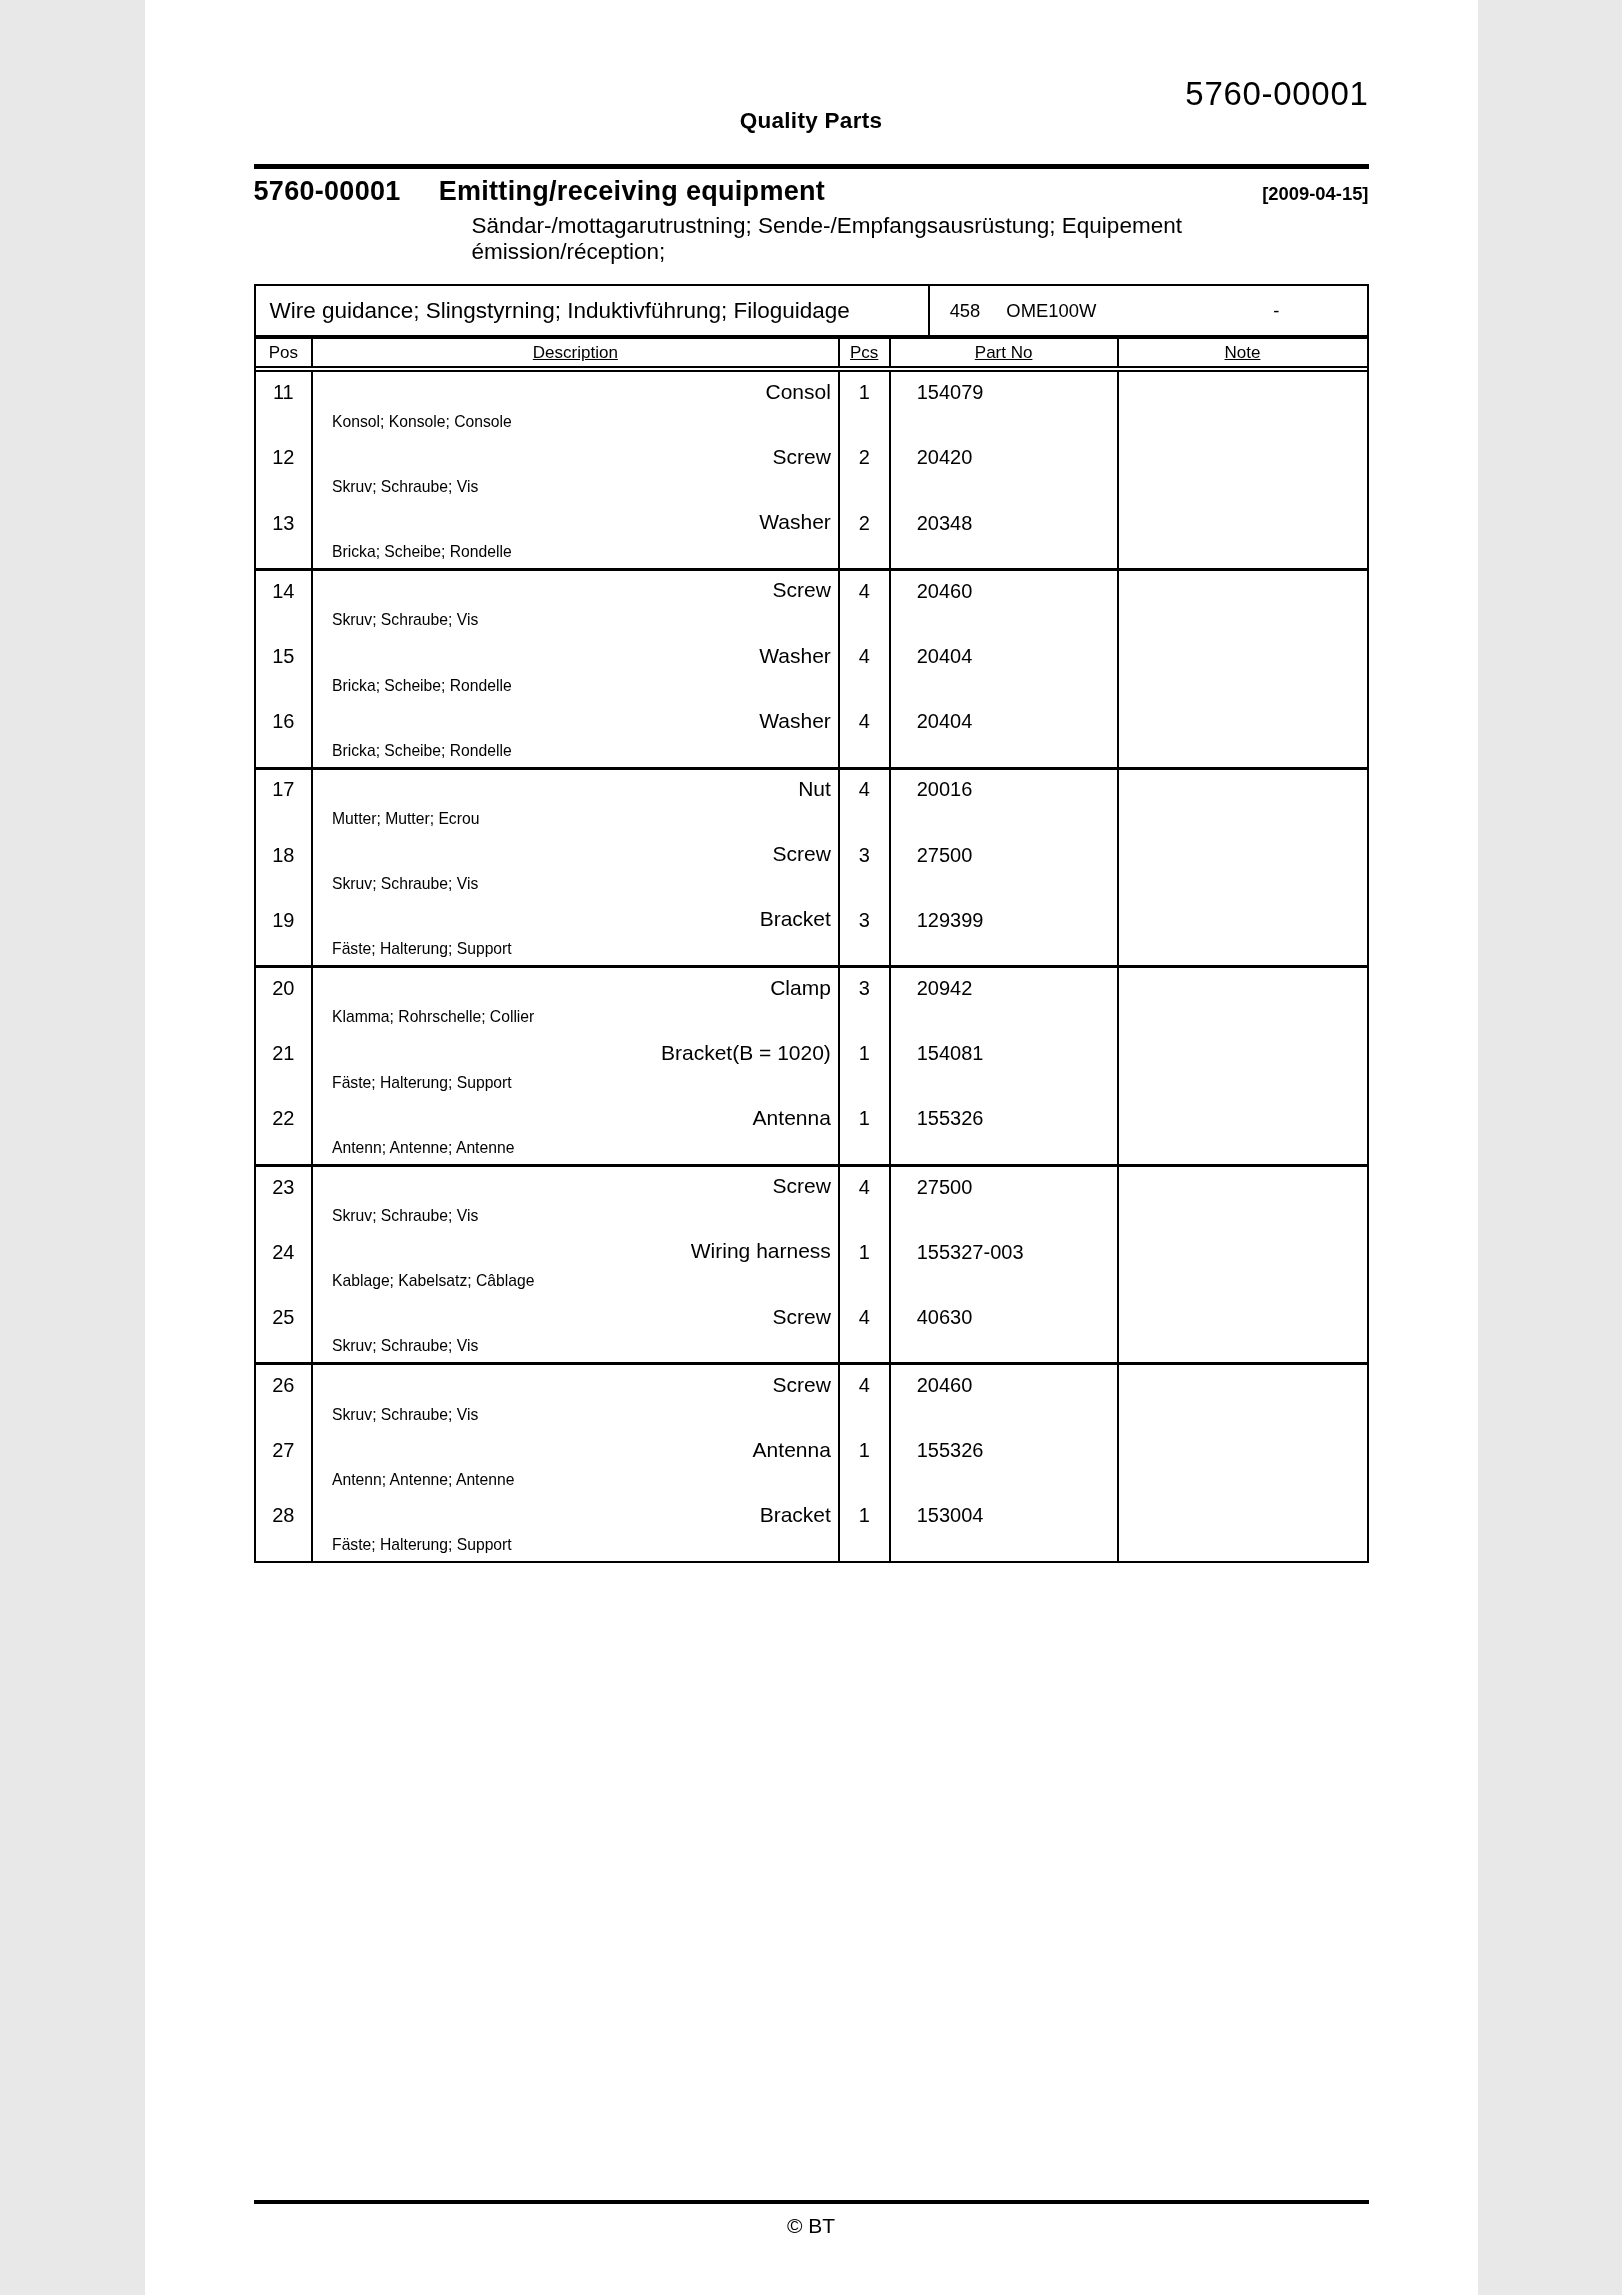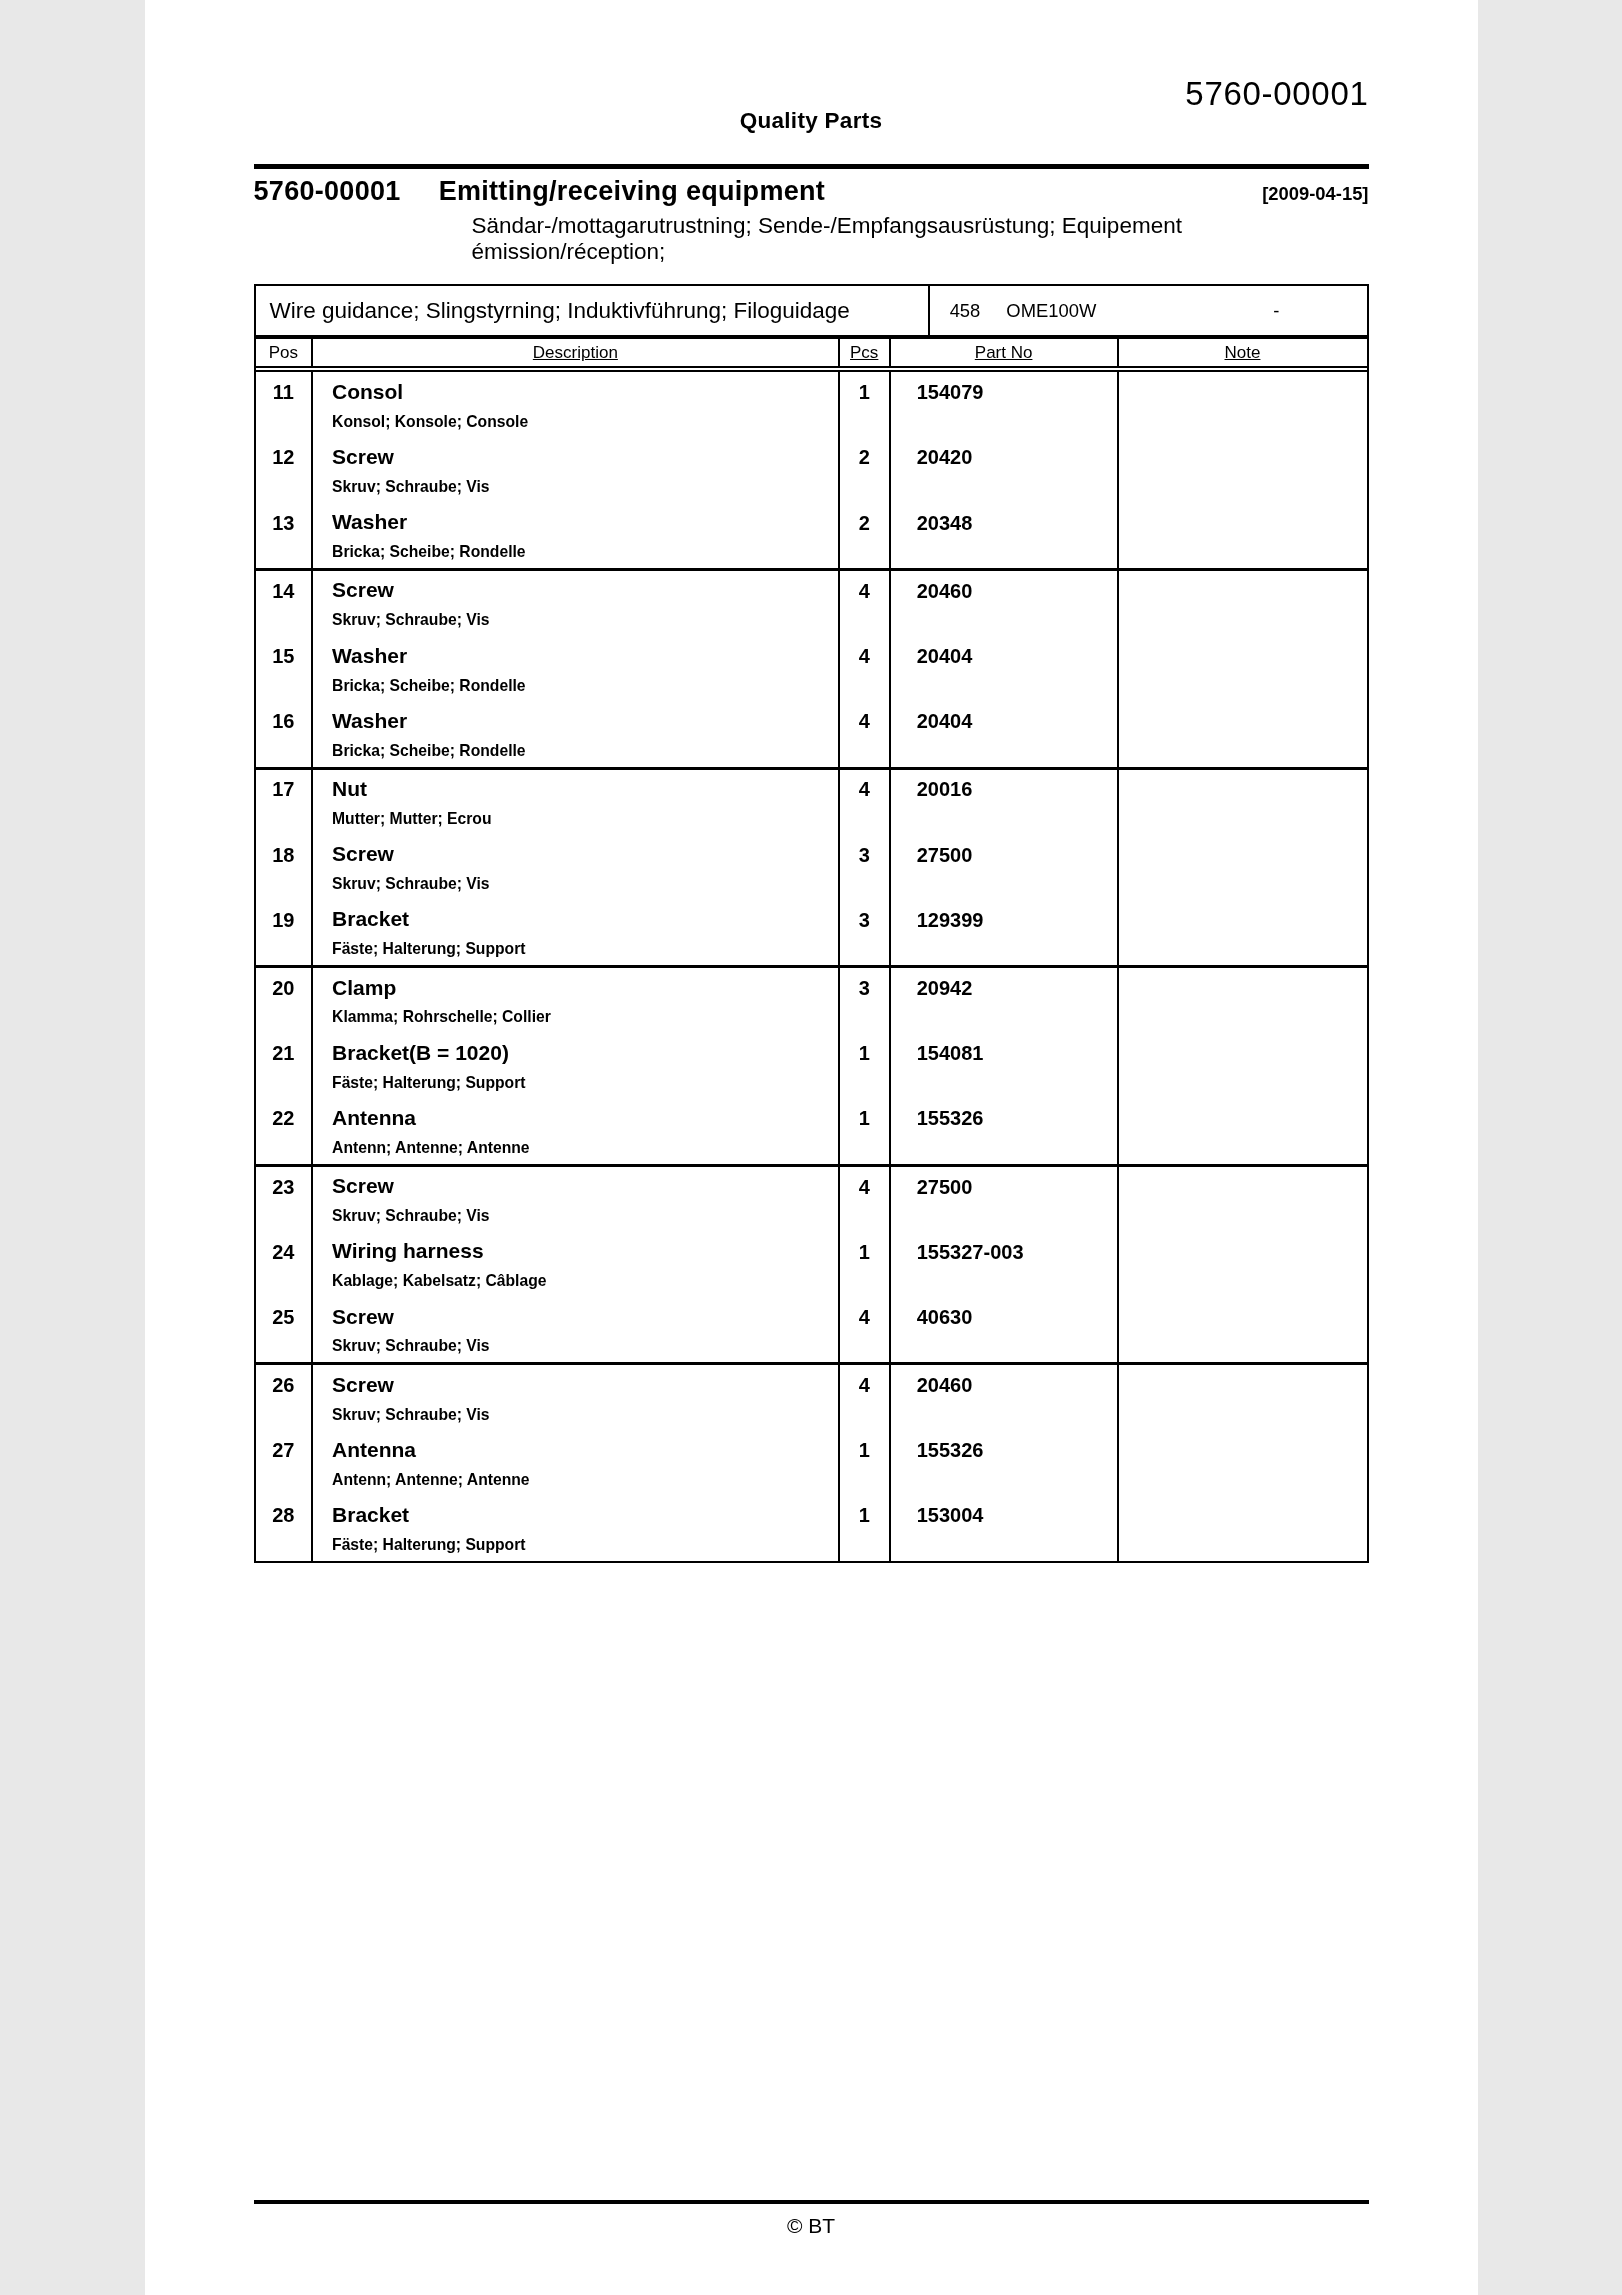--- a/index.html
+++ b/index.html
@@ -76,32 +76,32 @@
   .cols-header {
     height: 33px;
     border-bottom: 6.1px double #000;
   }
   .col-h {
     font-size: 17px;
     display: flex; align-items: center; justify-content: center;
   }
   .col-h + .col-h { border-left: 2px solid #000; text-decoration: underline; }
 
-  .group { border-bottom: 3.4px solid #000; font-weight: bold; }
+  .group { border-bottom: 3.4px solid #000; }
   .group:last-child { border-bottom: none; }
 
   .part-row { min-height: 58px; }
   .part-row > div { border-left: 2px solid #000; }
   .part-row > div:first-child { border-left: none; }
 
   .cell-pos {
     font-size: 20px; text-align: center; padding-top: 8.9px;
   }
   .cell-desc { padding: 7.5px 6.8px 6.8px 19px; }
-  .part-name { font-size: 21px; }
+  .part-name { font-size: 21px; text-align: right; }
   .part-subname { font-size: 15.7px; margin-top: 8.9px; }
   .cell-pcs {
     font-size: 20px; text-align: center; padding-top: 8.9px;
   }
   .cell-partno {
     font-size: 20px; padding-top: 8.9px; padding-left: 26px;
   }
   .cell-note { font-size: 20px; }
 
   

